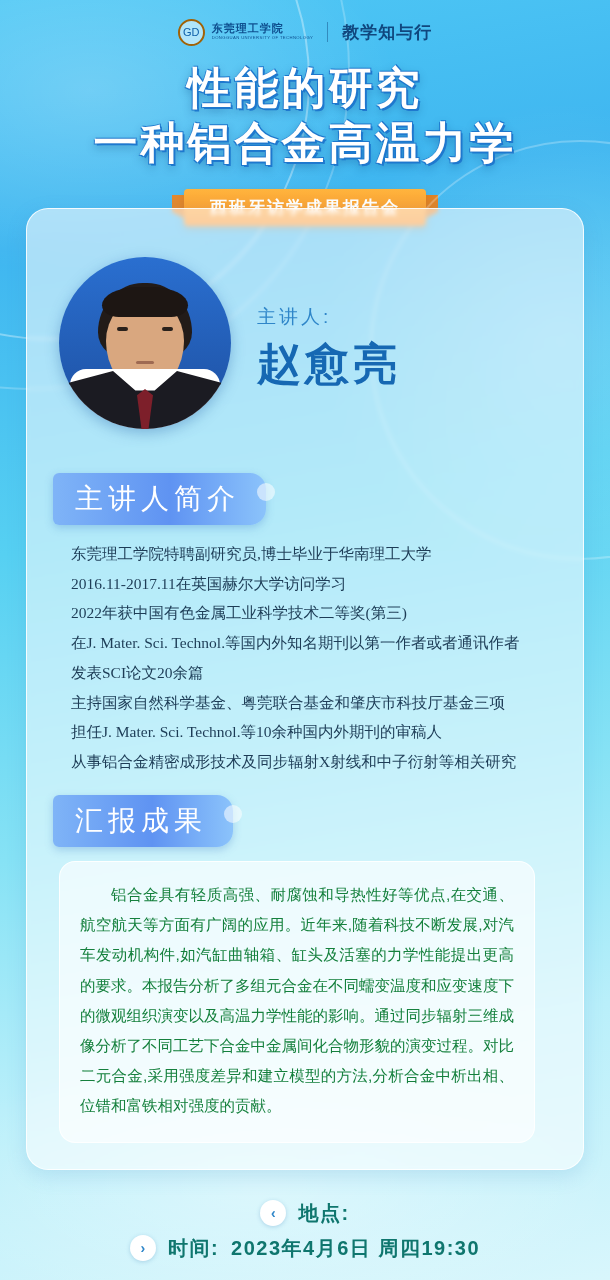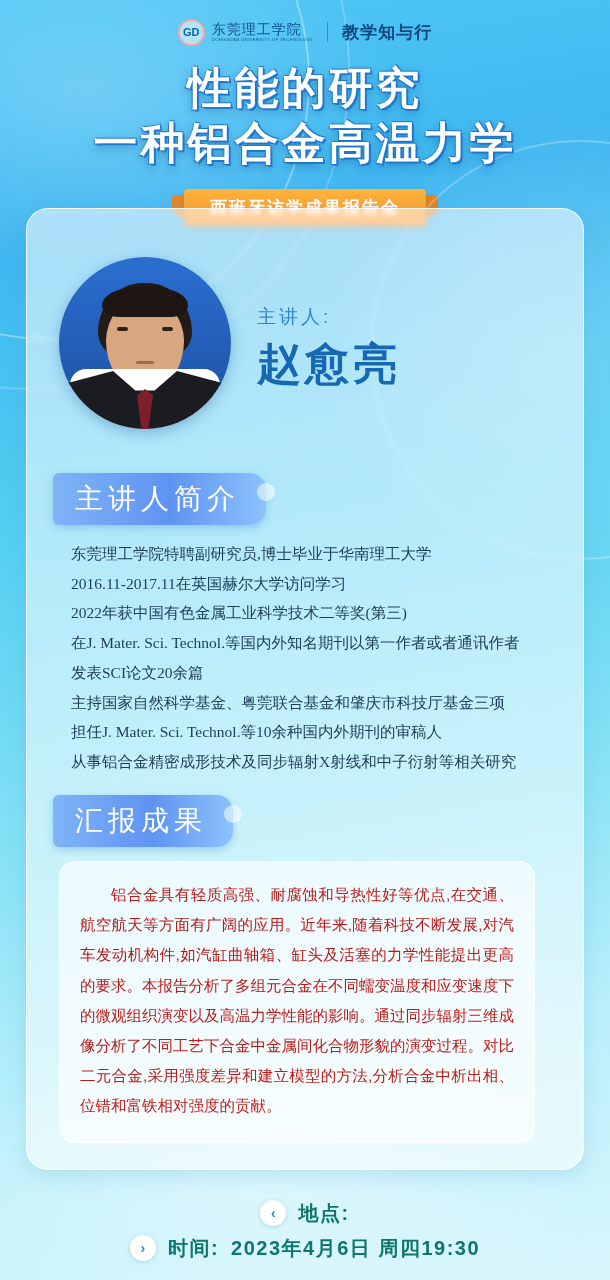--- a/index.html
+++ b/index.html
@@ -40,26 +40,26 @@
     display: flex;
     align-items: center;
     justify-content: center;
     gap: 14px;
     padding-top: 16px;
     height: 48px;
   }
   .logo-wrap { display: flex; align-items: center; gap: 7px; }
   .logo-seal {
     width: 27px; height: 27px; border-radius: 50%;
-    border: 2px solid #fca5a5;
+    border: 2px solid #a16207;
     display: flex; align-items: center; justify-content: center;
-    color: #0e5fa8; font-size: 11px; font-weight: bold;
+    color: #0e5fa8; font-size: 11px; font-weight: normal;
     background: rgba(255,255,255,.5);
   }
-  .logo-text-cn { color: #0e4f8f; font-size: 14px; font-weight: normal; letter-spacing: 1px; line-height: 1; }
+  .logo-text-cn { color: #0e4f8f; font-size: 11px; font-weight: bold; letter-spacing: 1px; line-height: 1; }
   .logo-text-en { color: #0e4f8f; font-size: 4.2px; letter-spacing: .4px; line-height: 1; margin-top: 2px;}
   .header-tag {
     color: #10477e; font-size: 17px; font-weight: bold; letter-spacing: 1px;
   }
   .header-divider {
     width: 1px; height: 20px; background: rgba(16,71,126,.45);
   }
 
   
   .title-block {
@@ -221,21 +221,21 @@
 
   
   .abstract-card {
     margin: 14px 10px 0 10px;
     background: rgba(255,255,255,.62);
     border: 1px solid rgba(255,255,255,.9);
     border-radius: 16px;
     padding: 18px 20px 20px 20px;
   }
   .abstract-text {
-    color: #b91c1c;
+    color: #15803d;
     font-size: 15.5px;
     line-height: 1.95;
     text-align: justify;
     text-indent: 2em;
   }
 
   
   .footer {
     position: relative;
     margin-top: 16px;

